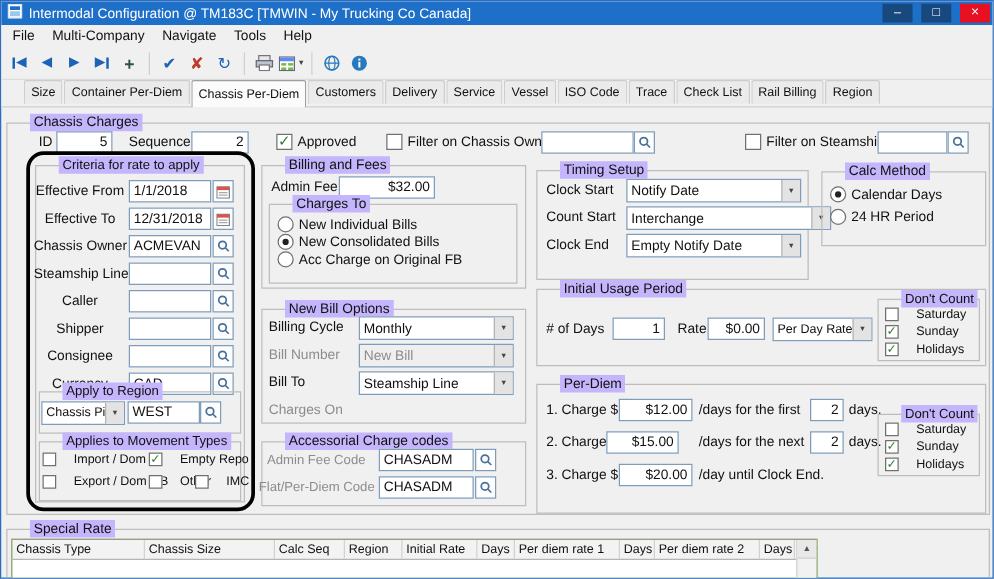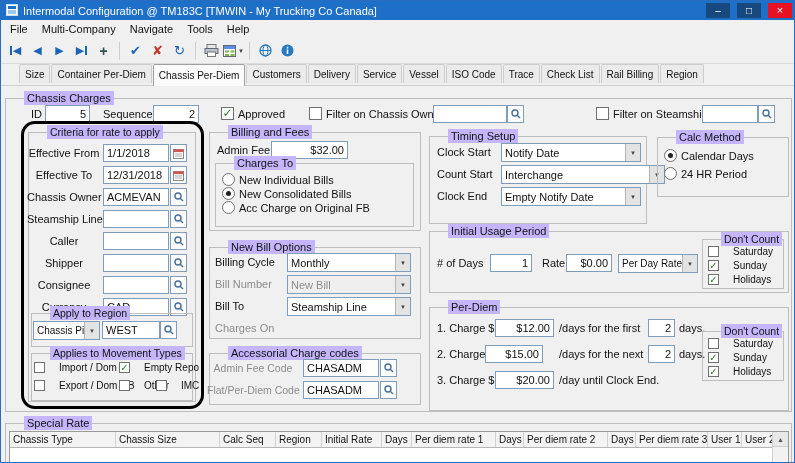--- a/index.html
+++ b/index.html
@@ -48,21 +48,21 @@
 .cb{position:absolute;display:flex;align-items:center;gap:4px;font-size:11px;white-space:nowrap}
 .cb .bx{width:13px;height:13px;background:#fff;border:1px solid #707070;display:flex;align-items:center;justify-content:center;flex:none}
 .cb .bx.on::after{content:"✓";color:#2e7d32;font-size:12px;font-weight:bold;margin-top:-2px}
 .cb.small{font-size:10px;gap:14px}
 .cb.small .bx{width:11px;height:11px}
 .cb.small .bx.on::after{font-size:10px;margin-top:-1px}
 .rb{position:absolute;display:flex;align-items:center;gap:4px;font-size:11px;white-space:nowrap}
 .rb .c{width:13px;height:13px;border:1px solid #707070;border-radius:50%;background:#fff;position:relative;flex:none}
 .rb .c.on::after{content:"";position:absolute;left:3px;top:3px;width:5px;height:5px;border-radius:50%;background:#222}
 
-.table{position:absolute;left:8px;top:430px;width:780px;height:33px;background:#84cc16;border:1px solid #9a9a9a}
+.table{position:absolute;left:8px;top:430px;width:645px;height:33px;background:#84cc16;border:1px solid #9a9a9a}
 .thead{display:flex;height:16px;background:#f3f3f3;border-bottom:1px solid #b5b5b5;overflow:hidden;padding-right:16px}
 .th{font-size:10px;line-height:16px;padding-left:3px;border-right:1px solid #d2d2d2;white-space:nowrap;overflow:hidden;flex:none}
 .tbody{height:16px;background:#fff}
 .vscroll{position:absolute;right:0;top:0;bottom:0;width:16px;background:#f2f2f2;border-left:1px solid #d0d0d0}
 .sup{height:15px;background:#e8e8e8;border-bottom:1px solid #cfcfcf;display:flex;align-items:center;justify-content:center}
 .sup::after{content:"▲";font-size:7px;color:#555}
 
 .highlight{position:absolute;left:20px;top:120px;width:183px;height:288px;border:3px solid #000;border-radius:14px;pointer-events:none;z-index:60}
 </style>
 </head>

